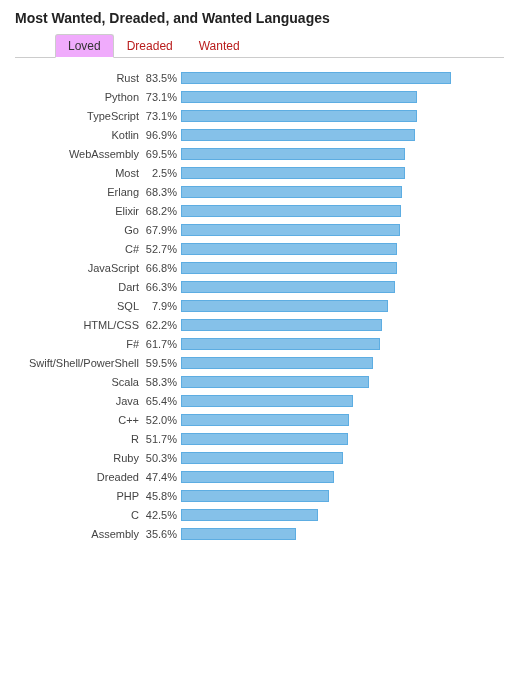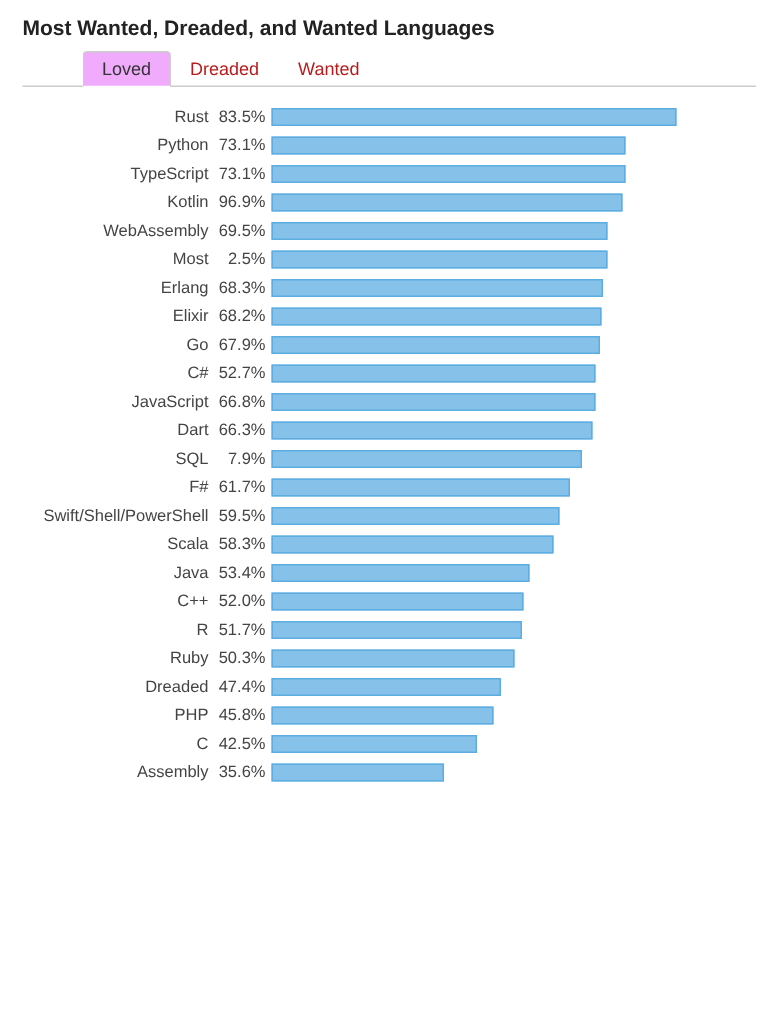--- a/index.html
+++ b/index.html
@@ -173,20 +173,27 @@
       </div>
     </div>
     <div class="chart-row">
       <div class="row-label">SQL</div>
       <div class="row-value">7.9%</div>
       <div class="bar-track">
         <div class="bar-fill" style="width: 64.1%;"></div>
       </div>
     </div>
     <div class="chart-row">
+      <div class="row-label">HTML/CSS</div>
+      <div class="row-value">62.2%</div>
+      <div class="bar-track">
+        <div class="bar-fill" style="width: 62.2%;"></div>
+      </div>
+    </div>
+    <div class="chart-row">
       <div class="row-label">F#</div>
       <div class="row-value">61.7%</div>
       <div class="bar-track">
         <div class="bar-fill" style="width: 61.7%;"></div>
       </div>
     </div>
     <div class="chart-row">
       <div class="row-label">Swift/Shell/PowerShell</div>
       <div class="row-value">59.5%</div>
       <div class="bar-track">
@@ -195,21 +202,21 @@
     </div>
     <div class="chart-row">
       <div class="row-label">Scala</div>
       <div class="row-value">58.3%</div>
       <div class="bar-track">
         <div class="bar-fill" style="width: 58.3%;"></div>
       </div>
     </div>
     <div class="chart-row">
       <div class="row-label">Java</div>
-      <div class="row-value">53.4%</div>
+      <div class="row-value">65.4%</div>
       <div class="bar-track">
         <div class="bar-fill" style="width: 53.4%;"></div>
       </div>
     </div>
     <div class="chart-row">
       <div class="row-label">C++</div>
       <div class="row-value">52.0%</div>
       <div class="bar-track">
         <div class="bar-fill" style="width: 52%;"></div>
       </div>

